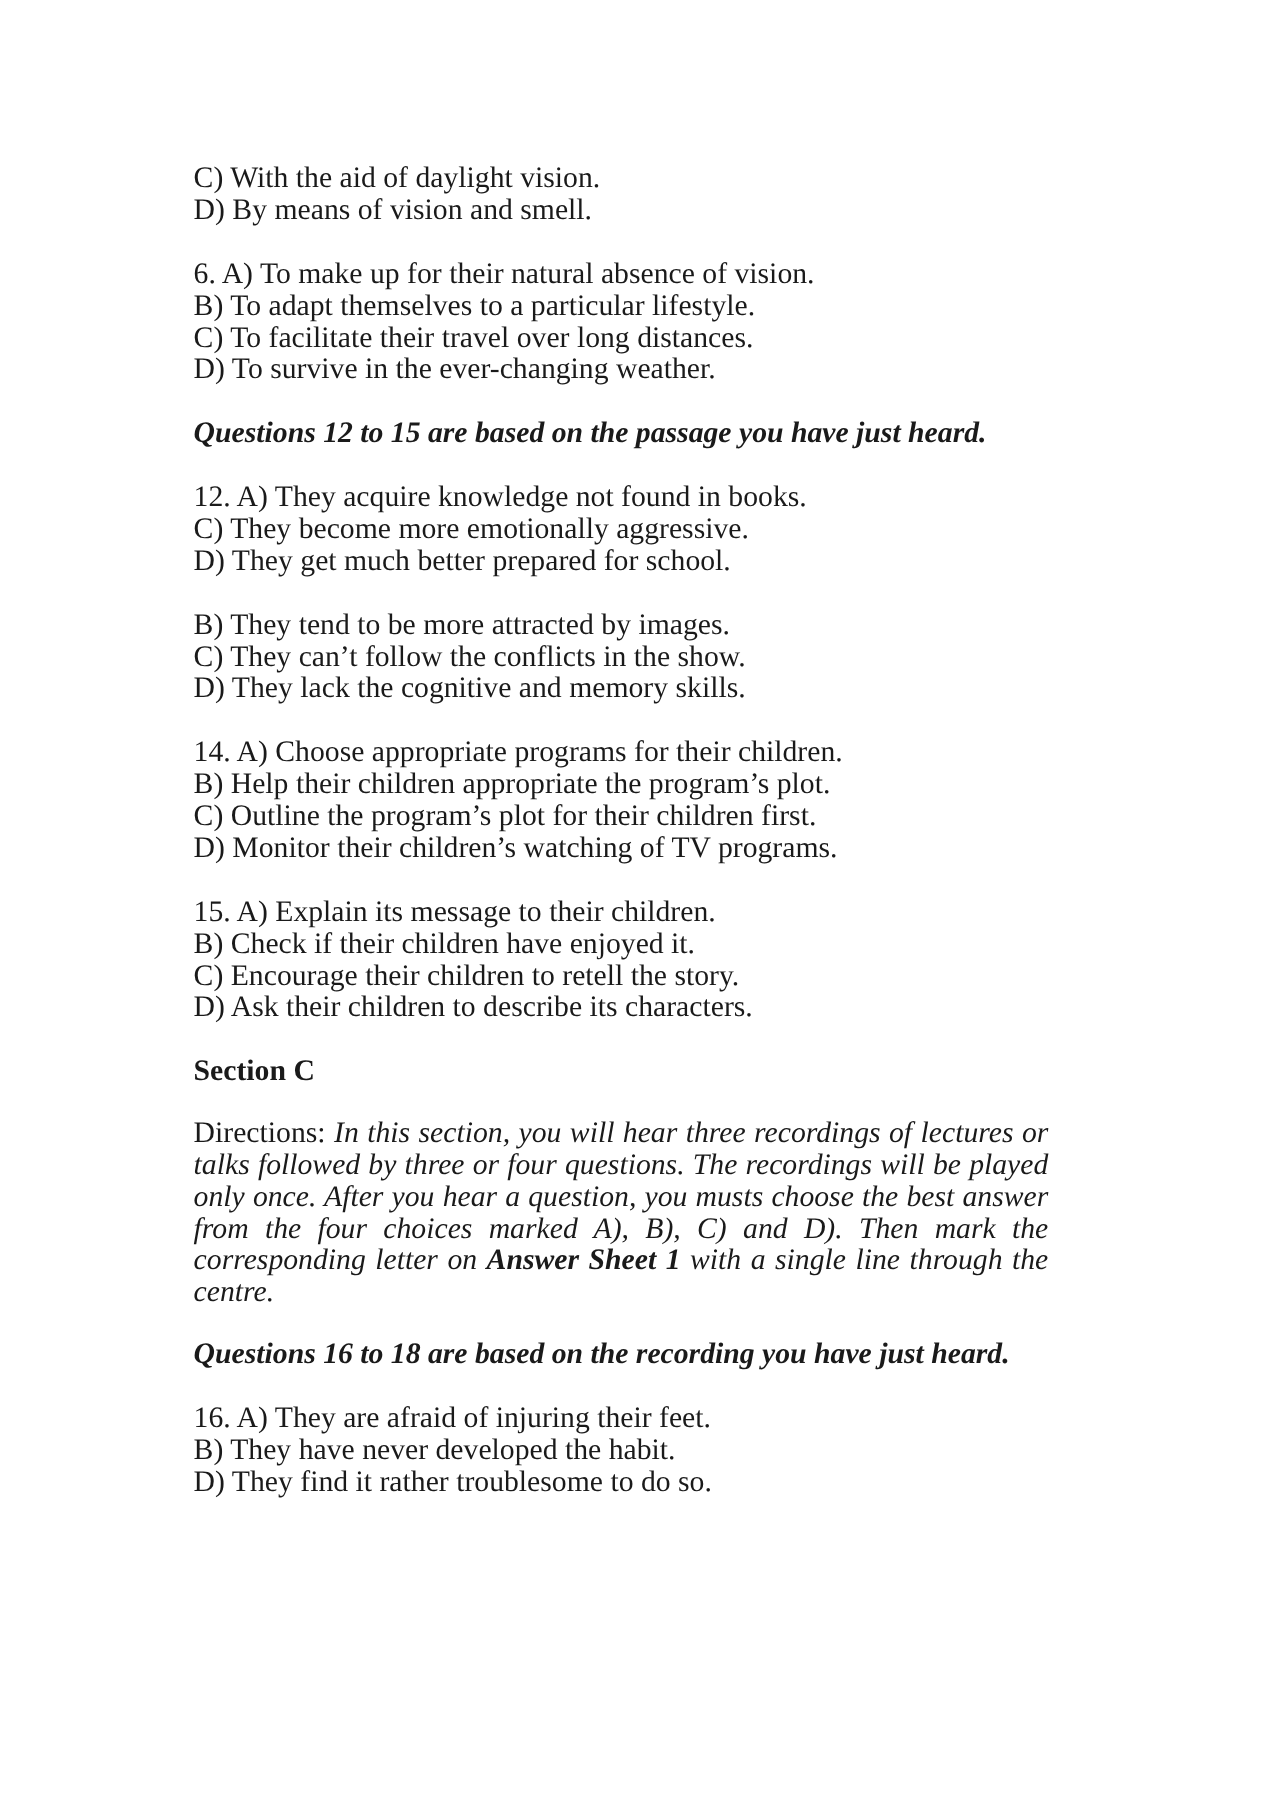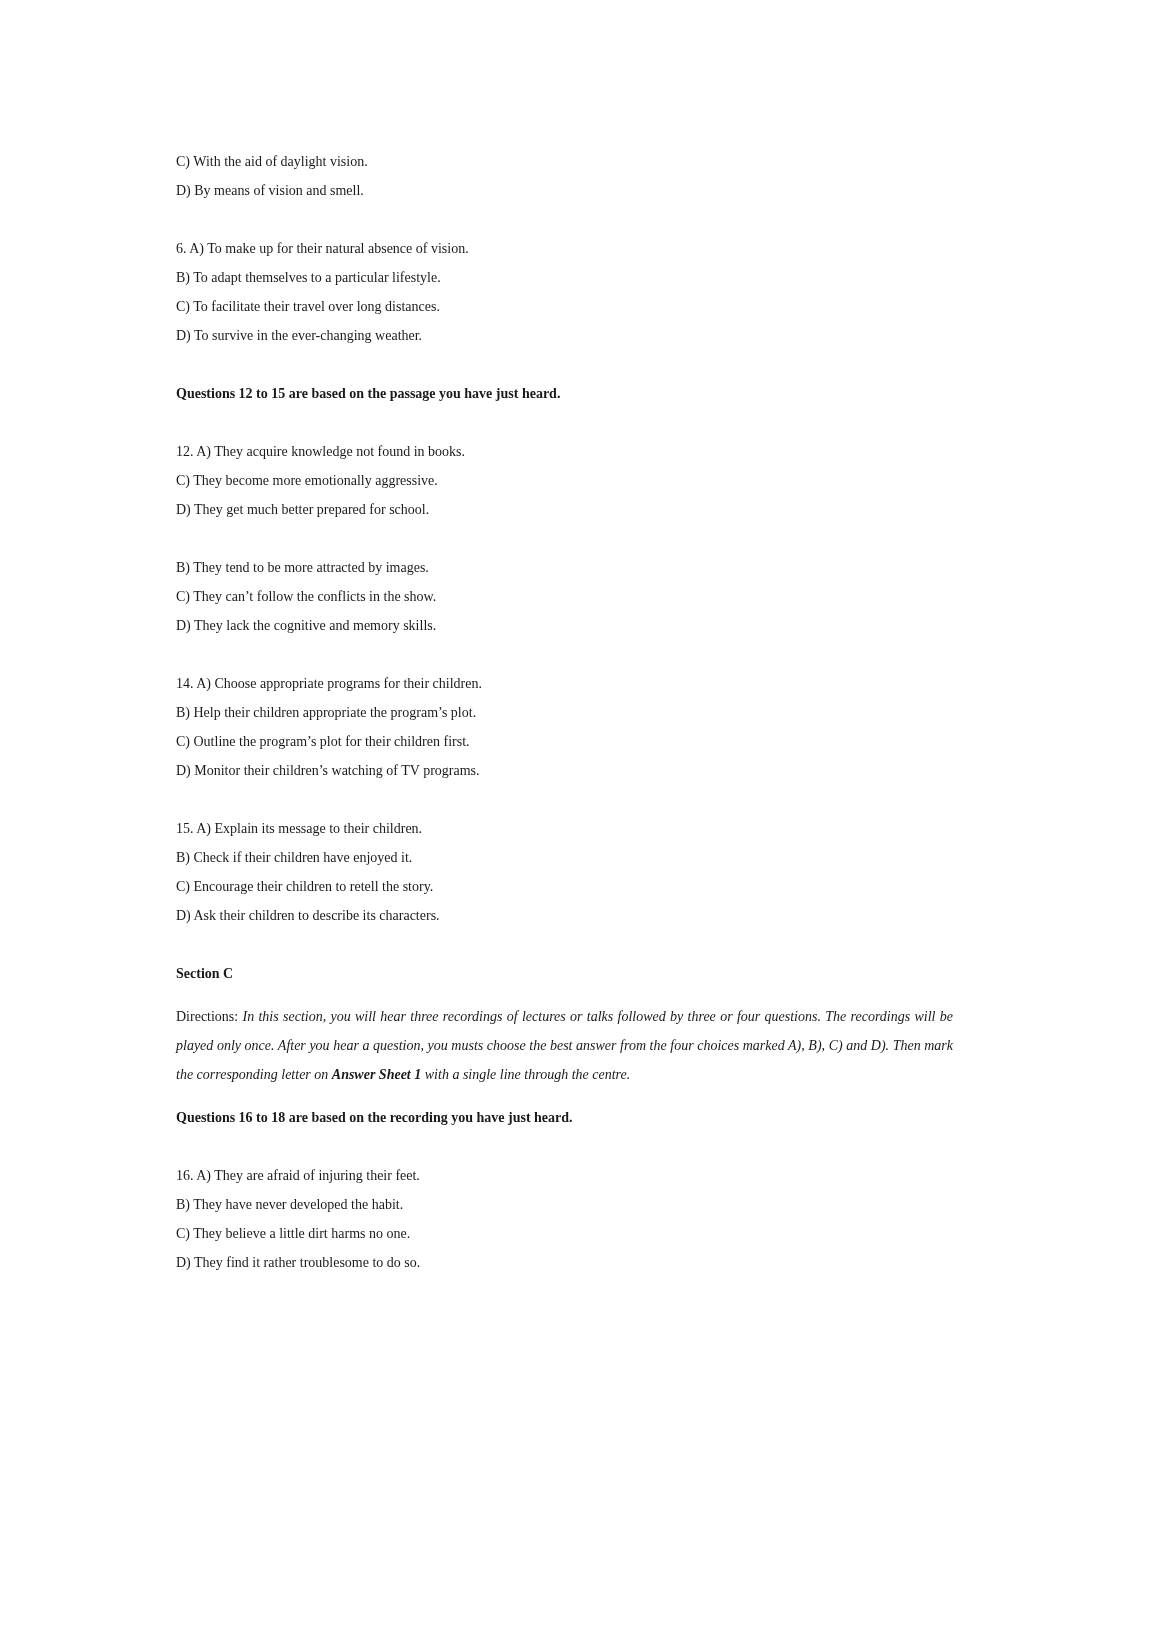--- a/index.html
+++ b/index.html
@@ -13,35 +13,36 @@
       position: relative;
       overflow: hidden;
       font-family: "Liberation Serif", "DejaVu Serif", serif;
       color: #1a1a1a;
     }
     .page {
       position: absolute;
       left: 176px;
       top: 147px;
       width: 780px;
-      font-size: 14px;
+      font-size: 27px;
       line-height: 29px;
     }
     .line {
       white-space: nowrap;
       margin: 0;
       padding: 0;
     }
     .group {
       margin-bottom: 29px;
     }
     .heading {
       font-weight: bold;
       margin-bottom: 29px;
       white-space: nowrap;
+      font-style: italic;
     }
     .section-title {
       font-weight: bold;
       white-space: nowrap;
     }
     .directions {
       width: 777px;
       text-align: justify;
       margin-bottom: 12px;
     }
@@ -99,17 +100,16 @@
   </div>
 
   <p class="section-title">Section C</p>
   <p class="directions"><span>Directions: </span><span class="ital">In this section, you will hear three recordings of lectures or talks followed by three or four questions. The recordings will be played only once. After you hear a question, you musts choose the best answer from the four choices marked A), B), C) and D). Then mark the corresponding letter on </span><span class="boldital">Answer Sheet 1</span><span class="ital"> with a single line through the centre.</span></p>
 
   <p class="heading">Questions 16 to 18 are based on the recording you have just heard.</p>
 
   <div class="group">
     <p class="line">16. A) They are afraid of injuring their feet.</p>
     <p class="line">B) They have never developed the habit.</p>
-    <p class="line">C) They believe a little dirt harms no one.</p>
     <p class="line">D) They find it rather troublesome to do so.</p>
   </div>
 
 </div>
 
 </body></html>

